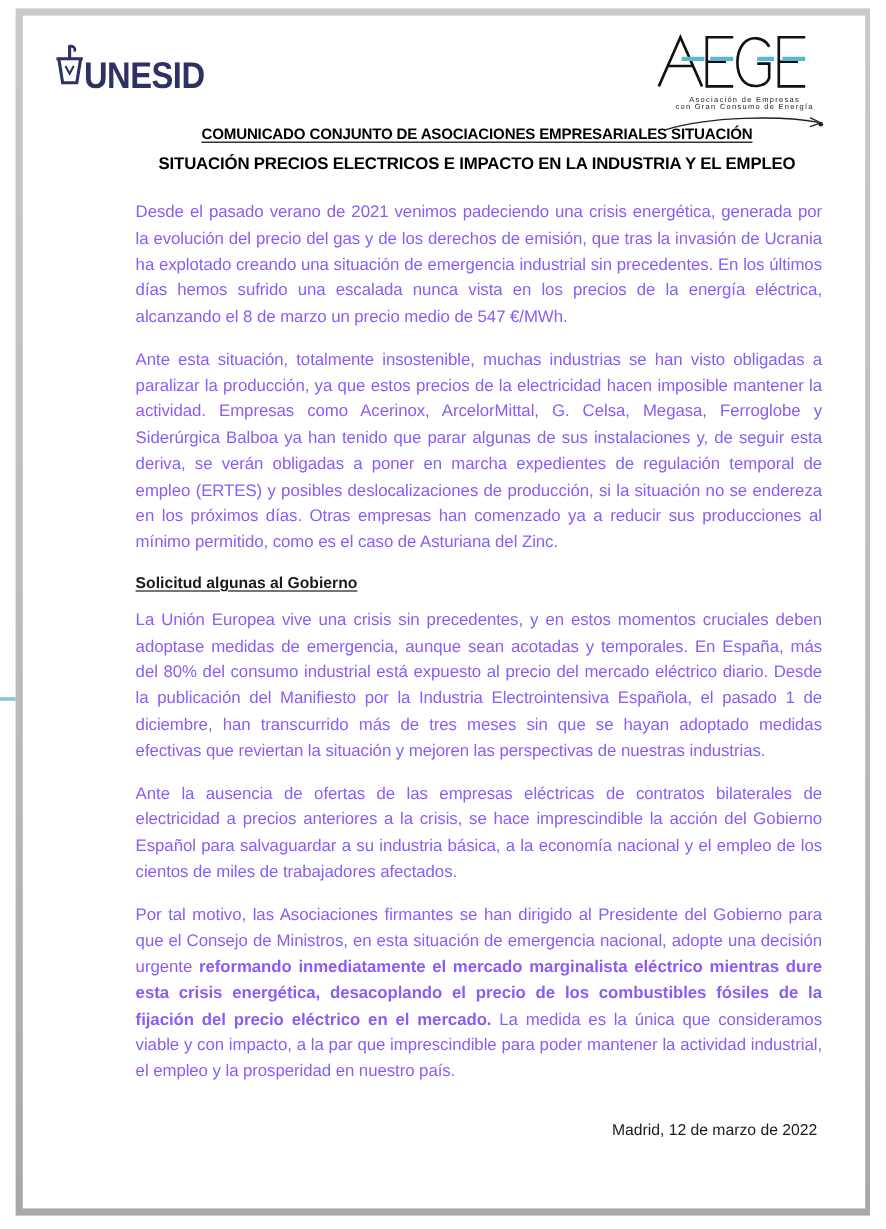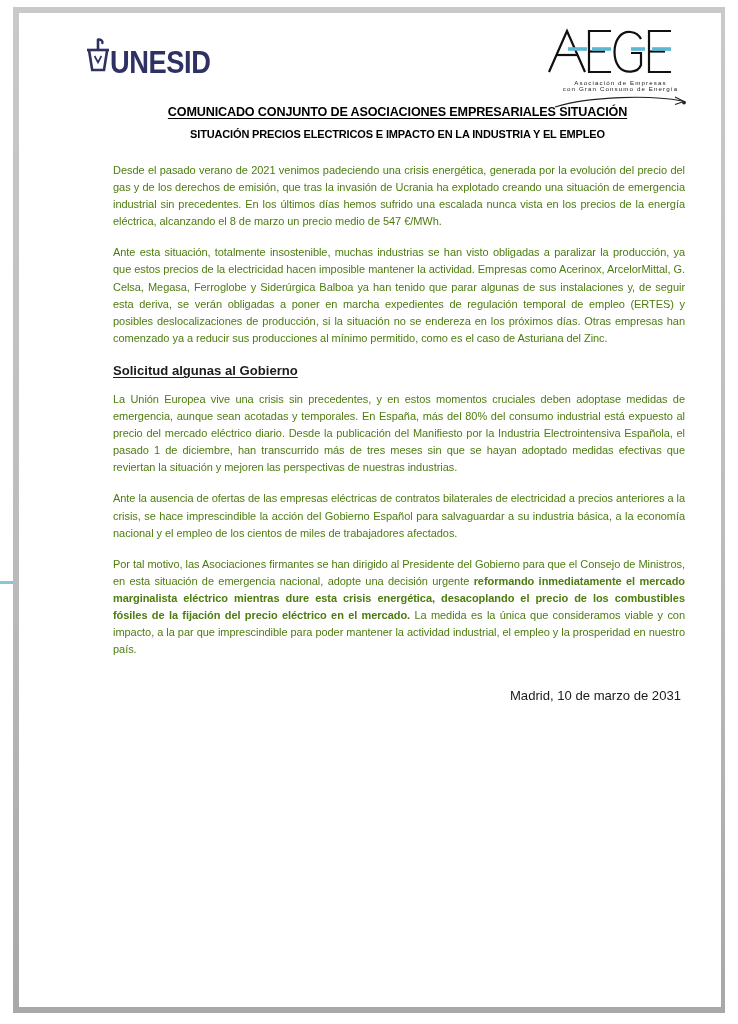--- a/index.html
+++ b/index.html
@@ -35,21 +35,20 @@
 
   .page {
     position: absolute;
     left: 19px;
     top: 13px;
     width: 702px;
     height: 994px;
     background: #ffffff;
     box-sizing: border-box;
     overflow: hidden;
-    padding-left: 40px;
   }
 
   
   .edge-marker {
     position: absolute;
     left: 0px;
     top: 581px;
     width: 13px;
     height: 3px;
     background: #8fc4d4;
@@ -118,38 +117,38 @@
     color: #000000;
     text-decoration: underline;
     text-underline-offset: 2px;
     letter-spacing: -0.15px;
     margin: 0 0 2px 0;
     padding-right: 9px;
   }
   .title-sub {
     text-align: center;
     font-weight: bold;
-    font-size: 11px;
+    font-size: 14px;
     color: #000000;
     letter-spacing: -0.15px;
     margin: 9px 0 0 0;
     padding-right: 9px;
   }
 
   .body-block {
     margin-top: 22px;
     padding-right: 6px;
   }
 
   p.para {
     text-align: justify;
     text-justify: inter-word;
-    font-size: 11px;
+    font-size: 14px;
     line-height: 1.555;
-    color: #4d7c0f;
+    color: #8b5cf6;
     margin: 0 0 14px 0;
     letter-spacing: -0.05px;
   }
   p.para:last-child { margin-bottom: 0; }
 
   p.para b { font-weight: bold; }
 
   h2.section-head {
     font-size: 13.1px;
     font-weight: bold;
@@ -256,20 +255,20 @@
         <div class="section-head-wrap">
           <h2 class="section-head">Solicitud algunas al Gobierno</h2>
         </div>
 
         <p class="para">La Unión Europea vive una crisis sin precedentes, y en estos momentos cruciales deben adoptase medidas de emergencia, aunque sean acotadas y temporales. En España, más del 80% del consumo industrial está expuesto al precio del mercado eléctrico diario. Desde la publicación del Manifiesto por la Industria Electrointensiva Española, el pasado 1 de diciembre, han transcurrido más de tres meses sin que se hayan adoptado medidas efectivas que reviertan la situación y mejoren las perspectivas de nuestras industrias.</p>
 
         <p class="para">Ante la ausencia de ofertas de las empresas eléctricas de contratos bilaterales de electricidad a precios anteriores a la crisis, se hace imprescindible la acción del Gobierno Español para salvaguardar a su industria básica, a la economía nacional y el empleo de los cientos de miles de trabajadores afectados.</p>
 
         <p class="para"><span>Por tal motivo, las Asociaciones firmantes se han dirigido al Presidente del Gobierno para que el Consejo de Ministros, en esta situación de emergencia nacional, adopte una decisión urgente </span><b>reformando inmediatamente el mercado marginalista eléctrico mientras dure esta crisis energética, desacoplando el precio de los combustibles fósiles de la fijación del precio eléctrico en el mercado.</b><span> La medida es la única que consideramos viable y con impacto, a la par que imprescindible para poder mantener la actividad industrial, el empleo y la prosperidad en nuestro país.</span></p>
 
-        <div class="signoff">Madrid, 10 de marzo de 2031</div>
+        <div class="signoff">Madrid, 12 de marzo de 2022</div>
 
 
       </div>
     </div>
 
   </div>
 </div>
 
 </body></html>

